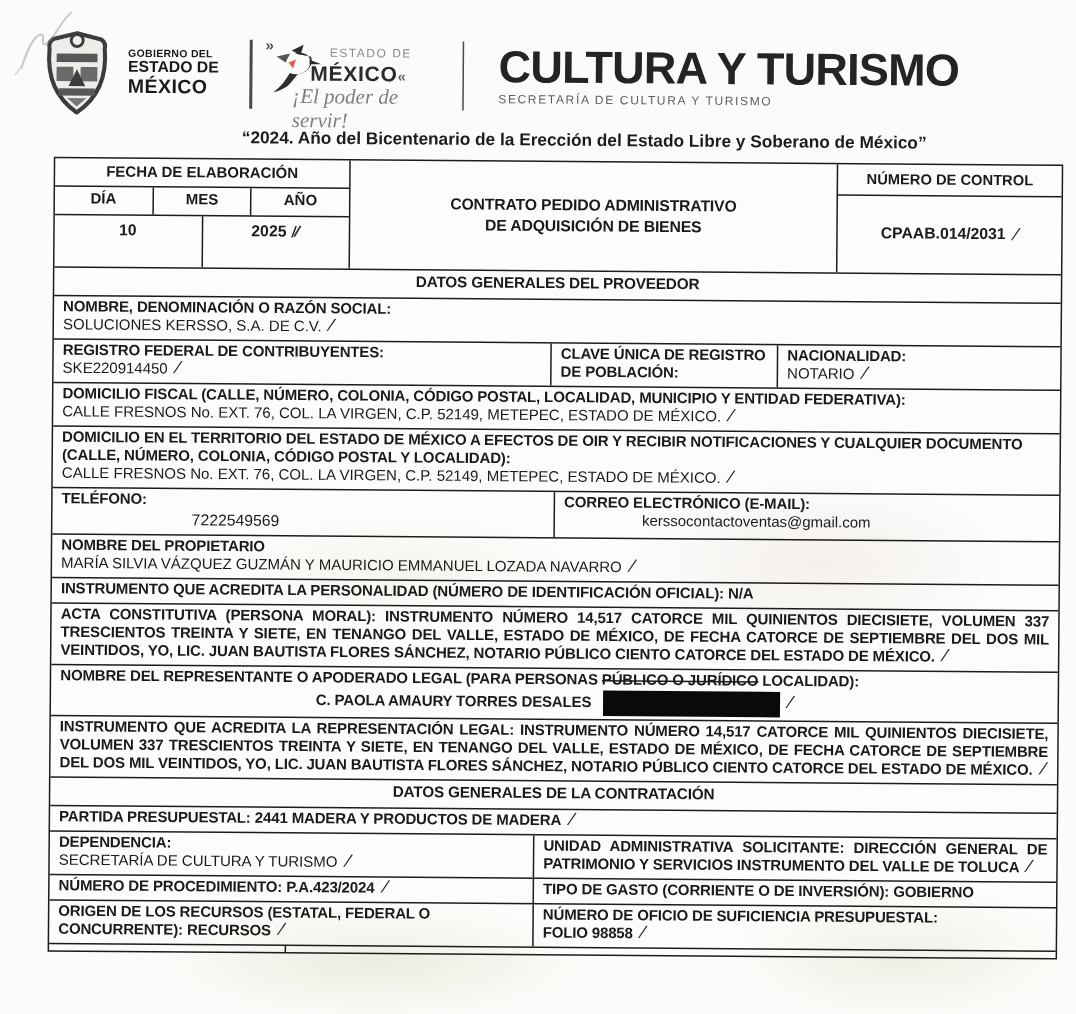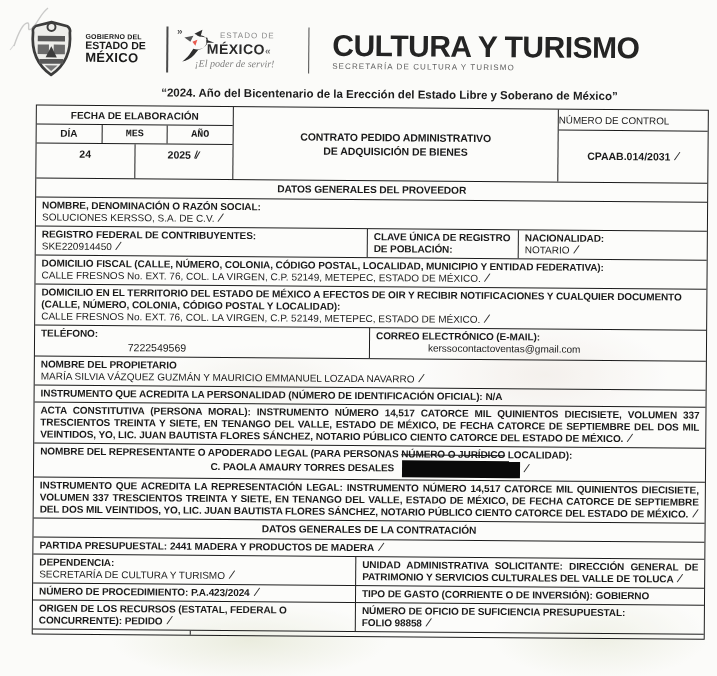--- a/index.html
+++ b/index.html
@@ -30,21 +30,21 @@
   .gob-caption .l1 { font-size:7px; font-weight:bold; letter-spacing:.2px; }
   .gob-caption .l2 { font-size:10.5px; font-weight:bold; }
   .gob-caption .l3 { font-size:13px; font-weight:bold; letter-spacing:.3px; }
   .vr { width:1.5px; height:46px; background:#4a4a4a; margin:0 9px; }
   .edomex { position:relative; width:122px; height:56px; }
   .edomex .chev { position:absolute; left:0; top:4px; font-size:10px; color:#4e4e4e; font-weight:bold; }
   .edomex .bird { position:absolute; left:3px; top:6px; }
   .edomex .etop { position:absolute; left:43px; top:9px; font-size:8px; color:#8a8a8a; letter-spacing:1px; }
   .edomex .ename { position:absolute; left:30px; top:19px; font-size:14px; font-weight:800; letter-spacing:.5px; color:#2a2a2a; }
   .edomex .ename .chev2 { font-size:10px; color:#6b6b6b; font-weight:bold; }
-  .edomex .etag { position:absolute; left:18px; top:36px; font-size:10px; font-style:italic; color:#7e7e7e; font-family:"Liberation Serif","DejaVu Serif",serif; }
+  .edomex .etag { position:absolute; left:18px; top:36px; font-size:14px; font-style:italic; color:#7e7e7e; font-family:"Liberation Serif","DejaVu Serif",serif; }
   .secretariat { margin-left:14px; }
   .secretariat .big { font-size:30px; font-weight:800; letter-spacing:-0.5px; color:#242424; line-height:1; }
   .secretariat .sub { font-size:8px; color:#5e5e5e; letter-spacing:1.1px; margin-top:1px; }
 
   .motto { text-align:center; padding-left:62px; font-size:11.5px; font-weight:bold; color:#1c1c1c; height:19px; }
 
   
   .tbl { margin-left:36px; width:673px; border:1.6px solid #1c1c1c; background:rgba(255,255,255,0.25); }
   .row { border-top:1.3px solid #1c1c1c; padding:2px 6px; font-size:10px; line-height:1.2; }
   .row:first-child { border-top:none; }
@@ -55,28 +55,28 @@
   .cols { display:flex; padding:0; }
   .cols > div { padding:2px 6px; }
   .cols > div + div { border-left:1.3px solid #1c1c1c; }
 
   
   .ctrl { display:flex; padding:0; min-height:72px; }
   .ctrl-fecha { width:197px; border-right:1.3px solid #1c1c1c; display:flex; flex-direction:column; }
   .ctrl-fecha .f-head { text-align:center; font-weight:bold; font-size:10px; padding:4px 0 2px; border-bottom:1.3px solid #1c1c1c; }
   .dma { display:flex; flex:0 0 auto; border-bottom:1.3px solid #1c1c1c; }
   .dma span { flex:1; text-align:center; font-weight:bold; font-size:10px; padding:3px 0; }
-  .dma span + span { border-left:1.3px solid #1c1c1c;font-family:Liberation Mono, monospace; }
+  .dma span + span { border-left:1.3px solid #1c1c1c; }
   .dma-vals { display:flex; flex:1; }
   .dma-vals span { flex:1; text-align:center; font-weight:bold; font-size:10.5px; padding:4px 0; }
   .dma-vals span + span { border-left:1.3px solid #1c1c1c; }
   .ctrl-title { flex:1; display:flex; flex-direction:column; justify-content:center; align-items:center;
                 font-weight:bold; font-size:10.5px; text-align:center; line-height:1.35; letter-spacing:-0.1px; }
   .ctrl-num { width:150px; border-left:1.3px solid #1c1c1c; display:flex; flex-direction:column; }
-  .ctrl-num .n-head { text-align:left; font-weight:normal; font-size:9.8px; padding:5px 0 3px; border-bottom:1.3px solid #1c1c1c; }
+  .ctrl-num .n-head { text-align:center; font-weight:bold; font-size:9.8px; padding:5px 0 3px; border-bottom:1.3px solid #1c1c1c; }
   .ctrl-num .n-val { flex:1; display:flex; align-items:center; justify-content:center; font-weight:bold; font-size:10.5px; }
 
   .tick { display:inline-block; font-weight:normal; color:#2d2d2d; font-size:12px;
           transform:rotate(8deg) skewX(-12deg); margin-left:5px; line-height:0; }
   .redact { display:inline-block; width:118px; height:17px; background:#0a0a0a; vertical-align:middle; margin-left:8px; }
   .strike { text-decoration:line-through; text-decoration-thickness:1.2px; }
   .center-line { text-align:center; }
   .tel-val { text-align:center; padding:1px 90px 0 0; font-size:10.5px; }
   .mail-val { padding-left:52px; }
   .partial { height:5px; display:flex; padding:0; }
@@ -149,21 +149,21 @@
 
       <div class="row ctrl">
         <div class="ctrl-fecha">
           <div class="f-head">FECHA DE ELABORACIÓN</div>
           <div class="dma">
             <span>DÍA</span>
             <span>MES</span>
             <span>AÑO</span>
           </div>
           <div class="dma-vals">
-            <span>24</span>
+            <span>10</span>
             <span><span>2025</span><span class="tick">/</span></span>
           </div>
         </div>
         <div class="ctrl-title">
           <div>CONTRATO PEDIDO ADMINISTRATIVO</div>
           <div>DE ADQUISICIÓN DE BIENES</div>
         </div>
         <div class="ctrl-num">
           <div class="n-head">NÚMERO DE CONTROL</div>
           <div class="n-val">
@@ -225,21 +225,21 @@
         <span class="lbl">INSTRUMENTO QUE ACREDITA LA PERSONALIDAD (NÚMERO DE IDENTIFICACIÓN OFICIAL):</span>
         <span class="lbl">N/A</span>
       </div>
 
       <div class="row bold-par">
         <span>ACTA CONSTITUTIVA (PERSONA MORAL):</span>
         <span>INSTRUMENTO NÚMERO 14,517 CATORCE MIL QUINIENTOS DIECISIETE, VOLUMEN 337 TRESCIENTOS TREINTA Y SIETE, EN TENANGO DEL VALLE, ESTADO DE MÉXICO, DE FECHA CATORCE DE SEPTIEMBRE DEL DOS MIL VEINTIDOS, YO, LIC. JUAN BAUTISTA FLORES SÁNCHEZ, NOTARIO PÚBLICO CIENTO CATORCE DEL ESTADO DE MÉXICO.</span><span class="tick">/</span>
       </div>
 
       <div class="row">
-        <div class="lbl"><span>NOMBRE DEL REPRESENTANTE O APODERADO LEGAL (PARA PERSONAS </span><span class="strike">NÚMERO O JURÍDICO</span><span> LOCALIDAD):</span></div>
+        <div class="lbl"><span>NOMBRE DEL REPRESENTANTE O APODERADO LEGAL (PARA PERSONAS </span><span class="strike">PÚBLICO O JURÍDICO</span><span> LOCALIDAD):</span></div>
         <div class="center-line"><span class="lbl" style="font-weight:600">C. PAOLA AMAURY TORRES DESALES</span><span class="redact"></span><span class="tick">/</span></div>
       </div>
 
       <div class="row bold-par">
         <span>INSTRUMENTO QUE ACREDITA LA REPRESENTACIÓN LEGAL:</span>
         <span>INSTRUMENTO NÚMERO 14,517 CATORCE MIL QUINIENTOS DIECISIETE, VOLUMEN 337 TRESCIENTOS TREINTA Y SIETE, EN TENANGO DEL VALLE, ESTADO DE MÉXICO, DE FECHA CATORCE DE SEPTIEMBRE DEL DOS MIL VEINTIDOS, YO, LIC. JUAN BAUTISTA FLORES SÁNCHEZ, NOTARIO PÚBLICO CIENTO CATORCE DEL ESTADO DE MÉXICO.</span><span class="tick">/</span>
       </div>
 
       <div class="row sec-head">DATOS GENERALES DE LA CONTRATACIÓN</div>
 
@@ -248,38 +248,38 @@
         <span class="lbl">2441 MADERA Y PRODUCTOS DE MADERA</span><span class="tick">/</span>
       </div>
 
       <div class="row cols">
         <div style="width:322px">
           <div class="lbl">DEPENDENCIA:</div>
           <div class="val"><span>SECRETARÍA DE CULTURA Y TURISMO</span><span class="tick">/</span></div>
         </div>
         <div style="flex:1" class="bold-par">
           <span>UNIDAD ADMINISTRATIVA SOLICITANTE:</span>
-          <span>DIRECCIÓN GENERAL DE PATRIMONIO Y SERVICIOS CULTURALES DEL VALLE DE TOLUCA</span><span class="tick">/</span>
+          <span>DIRECCIÓN GENERAL DE PATRIMONIO Y SERVICIOS INSTRUMENTO DEL VALLE DE TOLUCA</span><span class="tick">/</span>
         </div>
       </div>
 
       <div class="row cols">
         <div style="width:322px">
           <span class="lbl">NÚMERO DE PROCEDIMIENTO:</span>
           <span class="lbl">P.A.423/2024</span><span class="tick">/</span>
         </div>
         <div style="flex:1; display:flex; align-items:center;">
           <div><span class="lbl">TIPO DE GASTO (CORRIENTE O DE INVERSIÓN):</span> <span class="lbl">GOBIERNO</span></div>
         </div>
       </div>
 
       <div class="row cols">
         <div style="width:322px">
           <span class="lbl">ORIGEN DE LOS RECURSOS (ESTATAL, FEDERAL O CONCURRENTE):</span>
-          <span class="lbl">PEDIDO</span><span class="tick">/</span>
+          <span class="lbl">RECURSOS</span><span class="tick">/</span>
         </div>
         <div style="flex:1">
           <div class="lbl">NÚMERO DE OFICIO DE SUFICIENCIA PRESUPUESTAL:</div>
           <div class="lbl"><span>FOLIO 98858</span><span class="tick">/</span></div>
         </div>
       </div>
 
       <div class="row partial">
         <div class="pcell"></div>
       </div>

